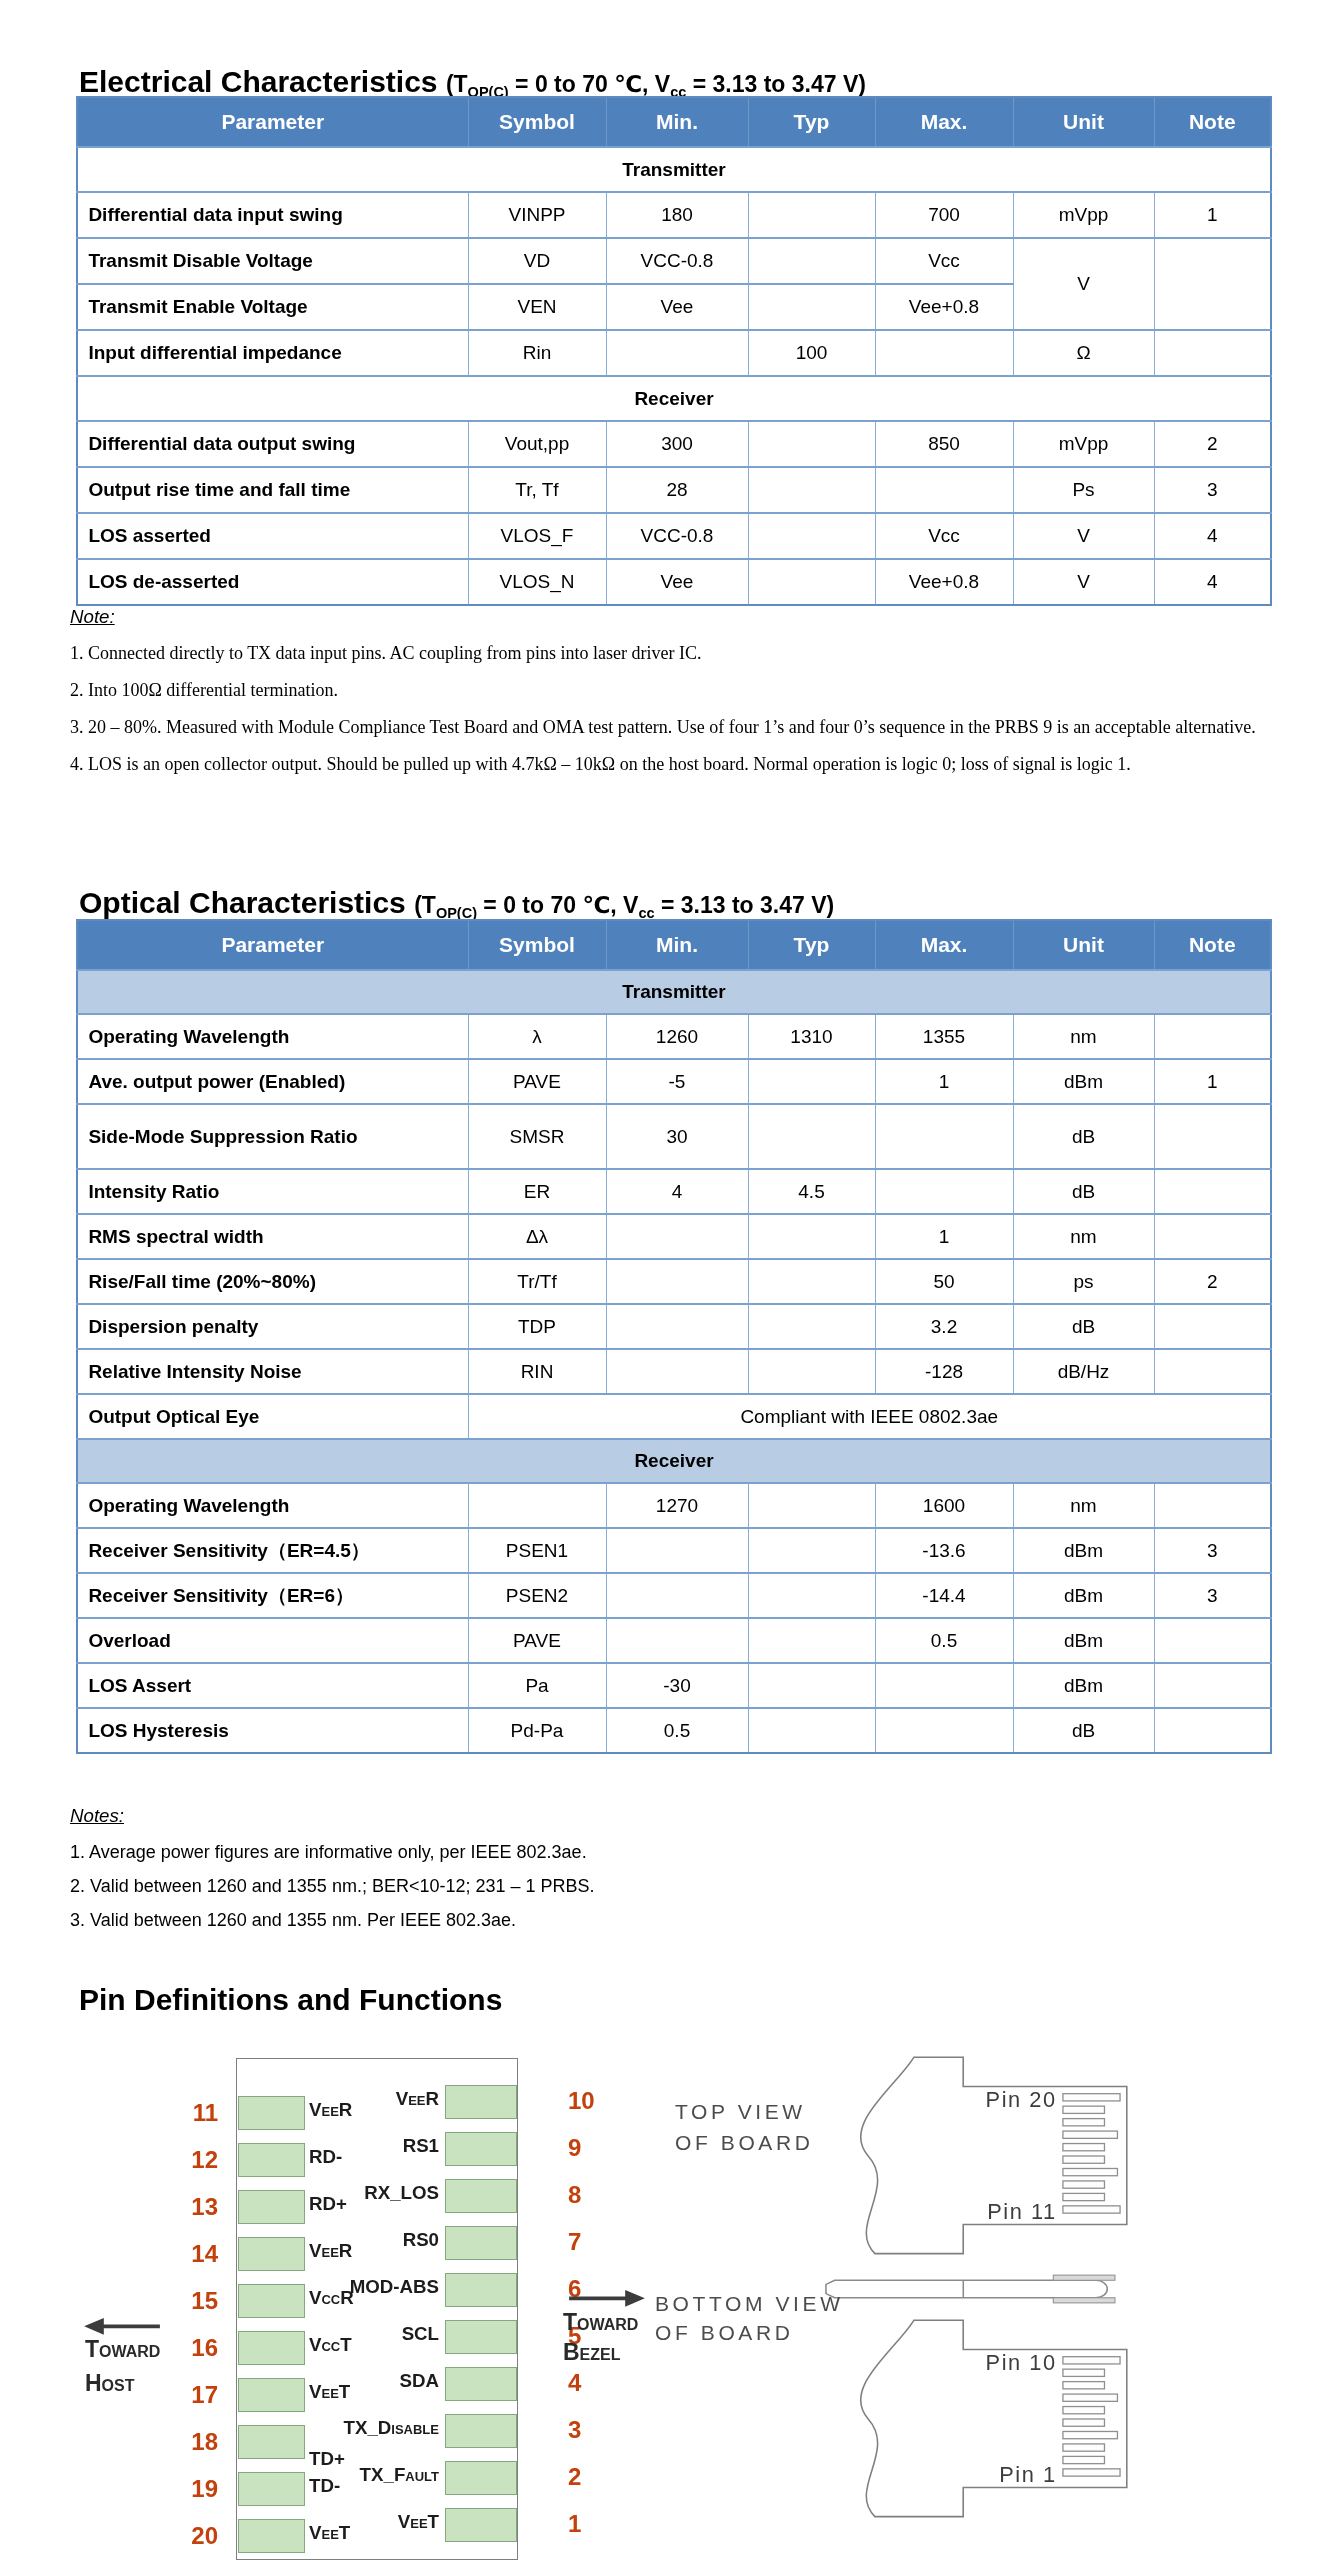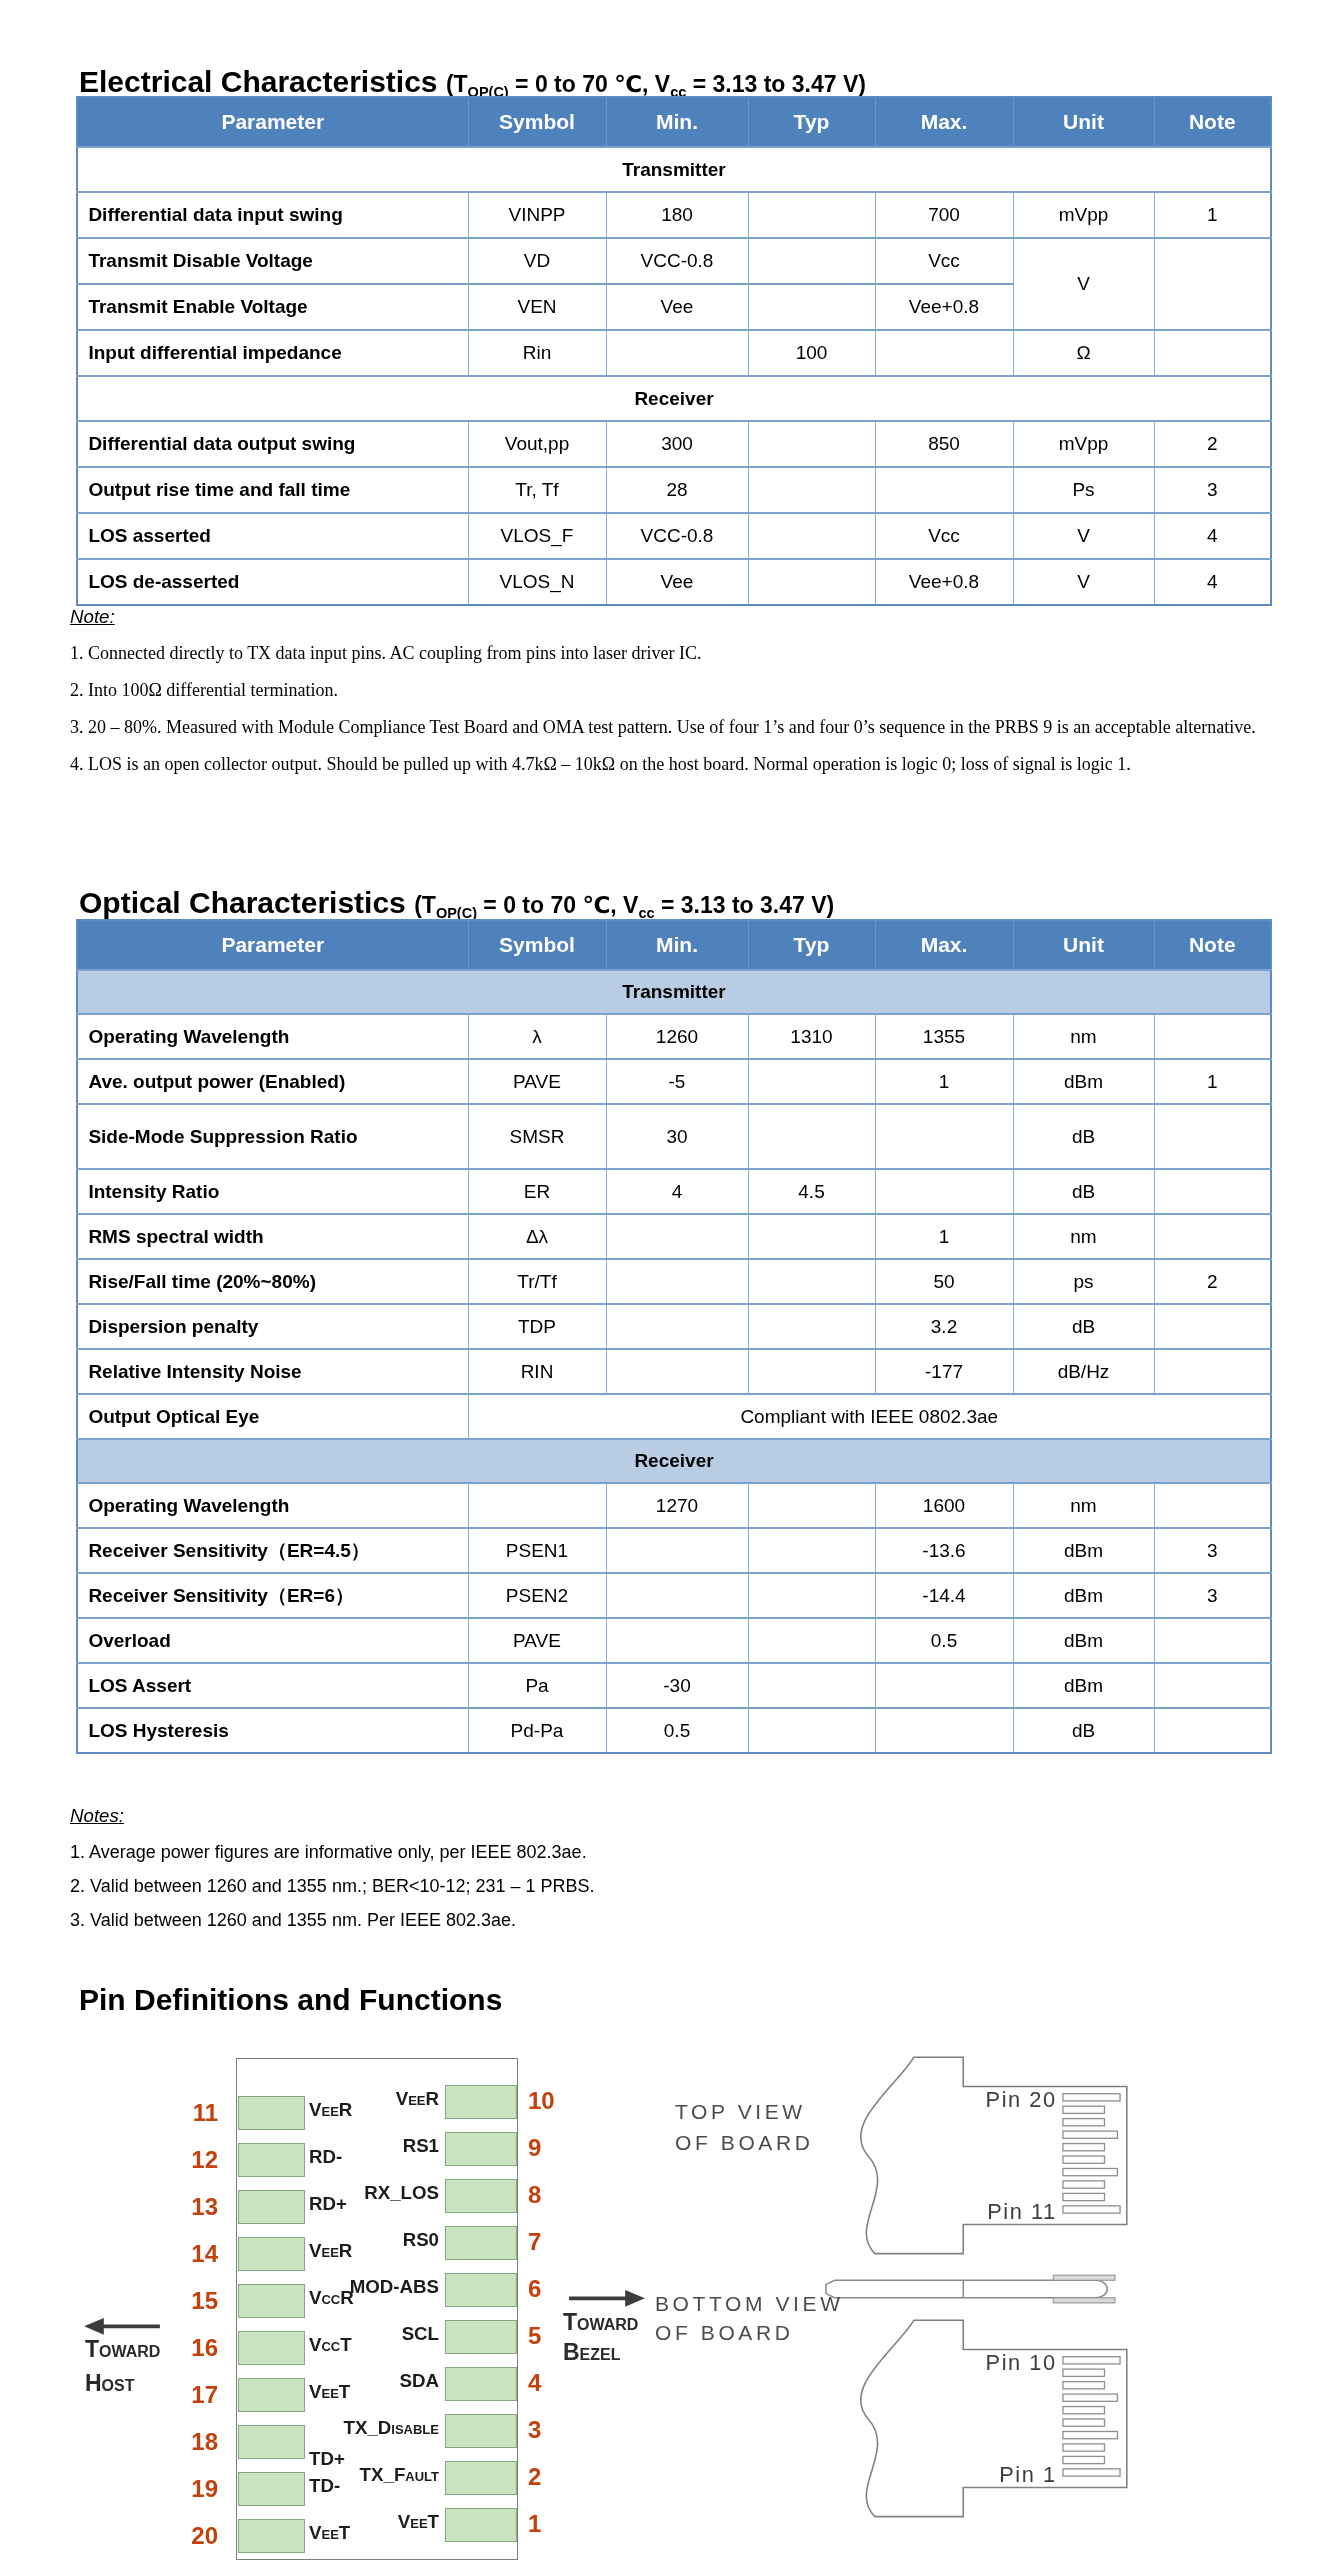--- a/index.html
+++ b/index.html
@@ -37,21 +37,21 @@
   .o-notes .note-item{line-height:34px;}
 
   
   #diagram{left:0;top:2050px;width:1323px;height:526px;}
   .module-box{position:absolute;left:236px;top:8.3px;width:280px;height:500px;
               border:1.6px solid #7e7e7e;background:#fff;}
   .pin-box{position:absolute;background:#c9e3c0;border:1px solid #86a87e;}
   .pin-num{position:absolute;font-size:24px;font-weight:bold;color:#c2410c;
            line-height:31px;height:31px;}
   .pin-num.left{width:62px;text-align:right;}
-  .pin-num.right{width:47px;text-align:left;}
+  .pin-num.right{width:47px;text-align:left;margin-left:40px;}
   .pin-label{position:absolute;font-size:18.7px;font-weight:bold;color:#1c1c1c;
              font-variant:small-caps;line-height:25px;height:25px;white-space:nowrap;}
   .pin-label.left{text-align:left;}
   .pin-label.right{width:128px;text-align:right;}
   .toward{position:absolute;font-size:23px;font-weight:bold;color:#2a2a2a;
           font-variant:small-caps;line-height:27px;}
   .view-label{position:absolute;font-size:21px;color:#4c4c4c;letter-spacing:3.6px;
               white-space:nowrap;}
   svg text.pin-callout{font-family:"Liberation Sans","DejaVu Sans",sans-serif;
               font-size:42px;fill:#3d3d3d;letter-spacing:3px;}
@@ -266,21 +266,21 @@
           <td></td>
           <td>3.2</td>
           <td>dB</td>
           <td></td>
         </tr>
         <tr>
           <td class="param">Relative Intensity Noise</td>
           <td>RIN</td>
           <td></td>
           <td></td>
-          <td>-177</td>
+          <td>-128</td>
           <td>dB/Hz</td>
           <td></td>
         </tr>
         <tr>
           <td class="param">Output Optical Eye</td>
           <td colspan="6">Compliant with IEEE 0802.3ae</td>
         </tr>
         <tr class="section">
           <td colspan="7">Receiver</td>
         </tr>

